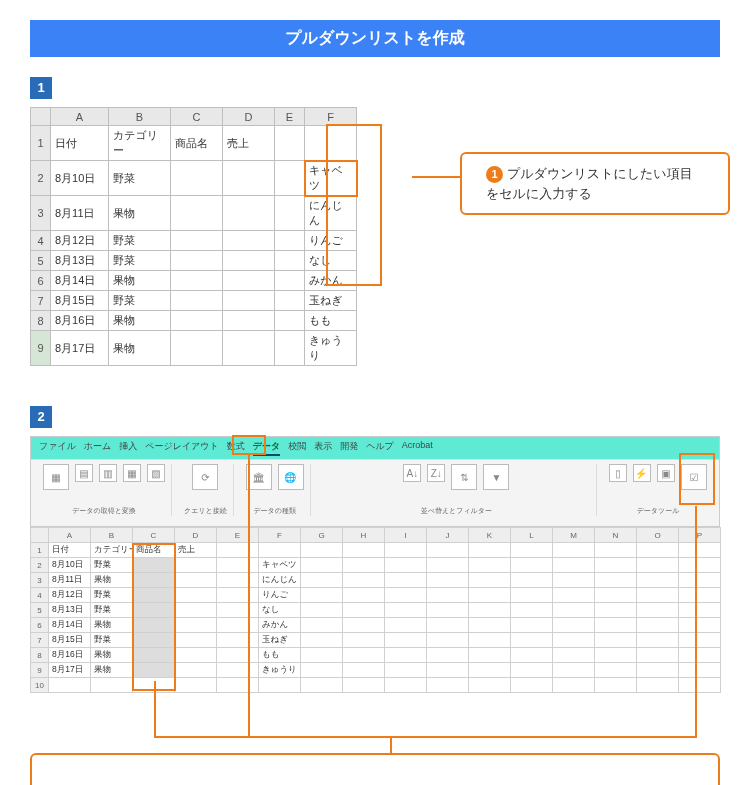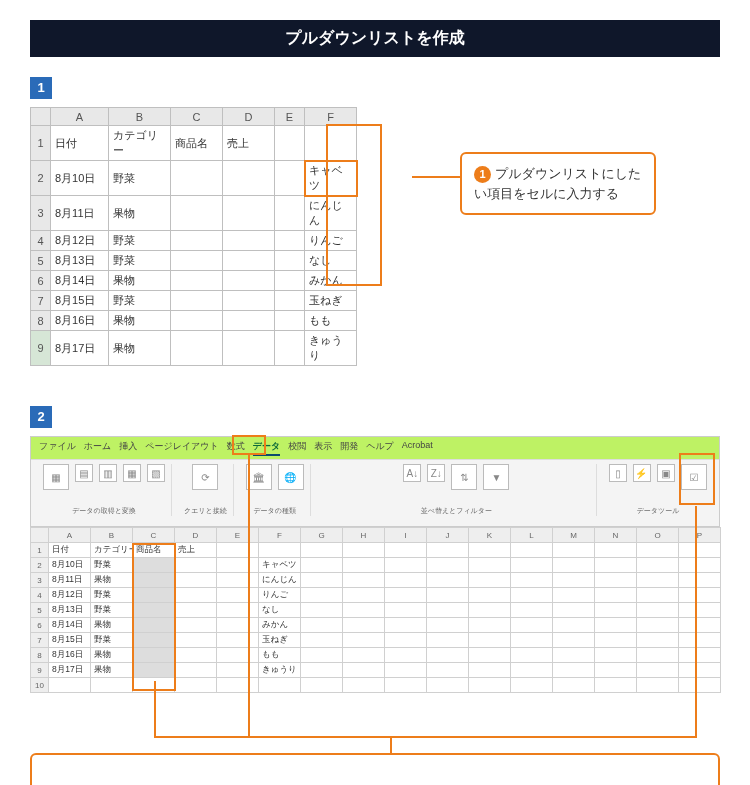--- a/index.html
+++ b/index.html
@@ -5,21 +5,21 @@
   * { box-sizing: border-box; margin: 0; padding: 0; }
   body {
     font-family: "Hiragino Kaku Gothic Pro", "Meiryo", sans-serif;
     background: #fff;
     width: 750px;
     padding: 20px 30px;
     font-size: 12px;
     color: #333;
   }
   .title-bar {
-    background: #0f172a;
+    background: #3b82f6;
     color: #fff;
     text-align: center;
     padding: 8px 0;
     font-weight: bold;
     font-size: 16px;
     margin-bottom: 20px;
   }
   .step-badge {
     display: inline-block;
     background: #2a6bb8;
@@ -64,24 +64,24 @@
   .excel-table .col-F { width: 52px; }
   .highlight-orange {
     outline: 2px solid #ed7d1a;
     outline-offset: -1px;
   }
   .sel-row th.row-h { background:#d6e6d6;}
   .callout1 {
     position: absolute;
     left: 430px;
     top: 75px;
-    width: 196px;
+    width: 270px;
     border: 2px solid #ed7d1a;
     border-radius: 6px;
-    padding: 10px 12px;
+    padding: 10px 24px;
     font-size: 13px;
     line-height: 1.5;
     background: #fff;
   }
   .callout1::before {
     content: "";
     position: absolute;
     left: -50px; top: 22px;
     width: 50px; height: 2px;
     background: #ed7d1a;
@@ -107,21 +107,21 @@
     font-size: 8px;
     color: #555;
   }
   .ribbon-tabs {
     display: flex;
     gap: 8px;
     padding: 3px 8px;
     font-size: 9px;
     color: #444;
     border-bottom: 1px solid #ddd;
-    background:#bef264;
+    background:#5eead4;
   }
   .ribbon-tabs span { white-space: nowrap; }
   .ribbon-tabs .active {
     color: #0a6a3a;
     font-weight: bold;
     border-bottom: 2px solid #0c4a6e;
     padding-bottom:1px;
   }
   .ribbon-body {
     display: flex;

